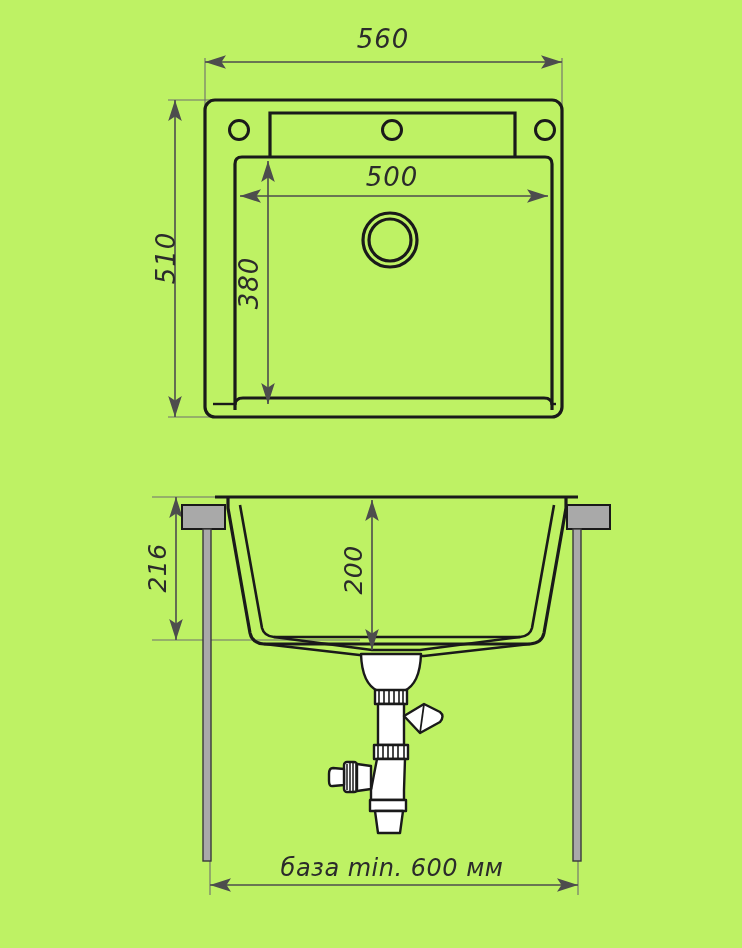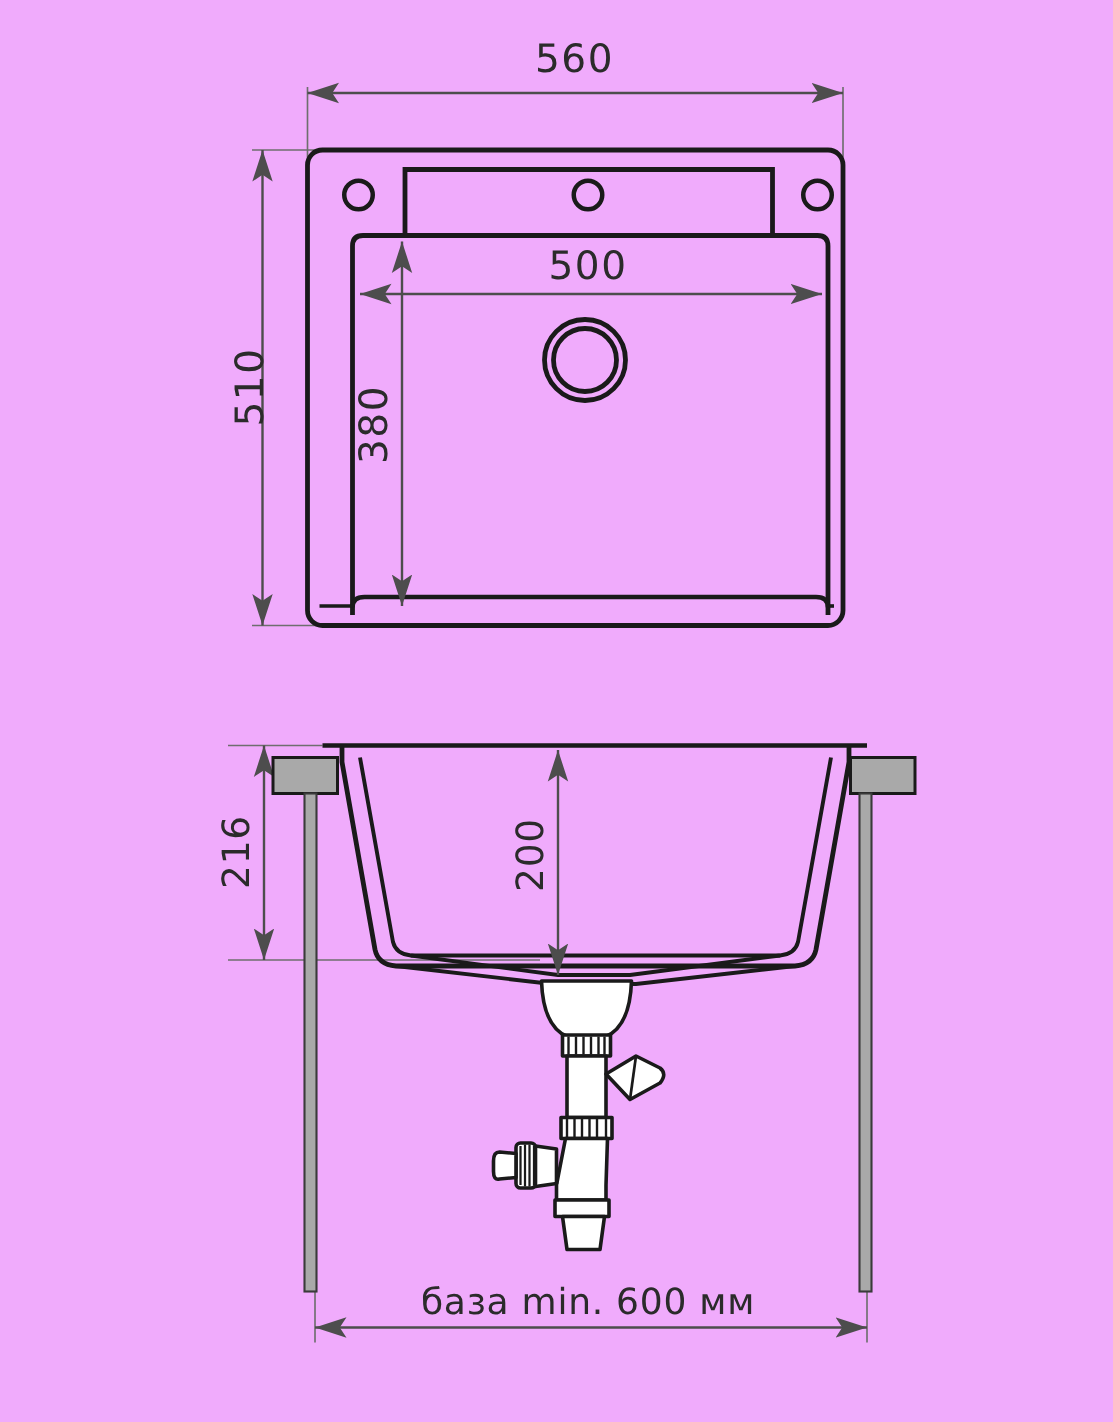--- a/index.html
+++ b/index.html
@@ -8,22 +8,23 @@
     padding: 0;
     background: #ffffff;
   }
   body {
     font-family: "DejaVu Sans", "Liberation Sans", sans-serif;
   }
   #sheet {
     position: relative;
     width: 742px;
     height: 948px;
-    background: #f0abfc;
+    background: #bef264;
     overflow: hidden;
+    font-style: italic;
   }
   #sheet svg {
     display: block;
   }
   .dim-text {
     font-family: "DejaVu Sans", "Liberation Sans", sans-serif;
     font-size: 26px;
     fill: #2b2b2b;
     letter-spacing: 1px;
   }

